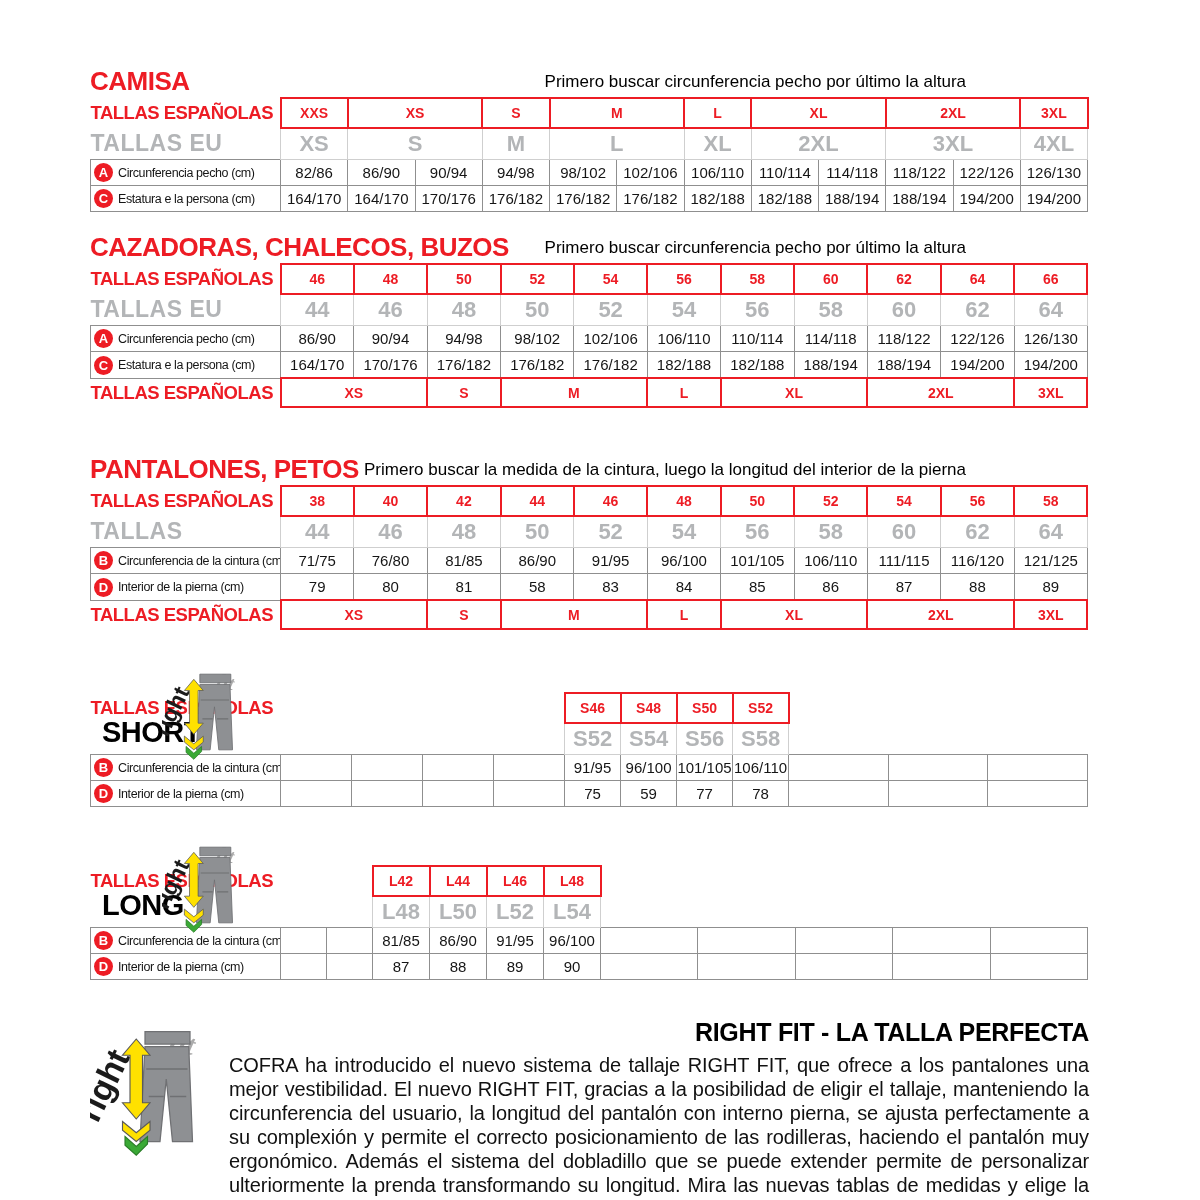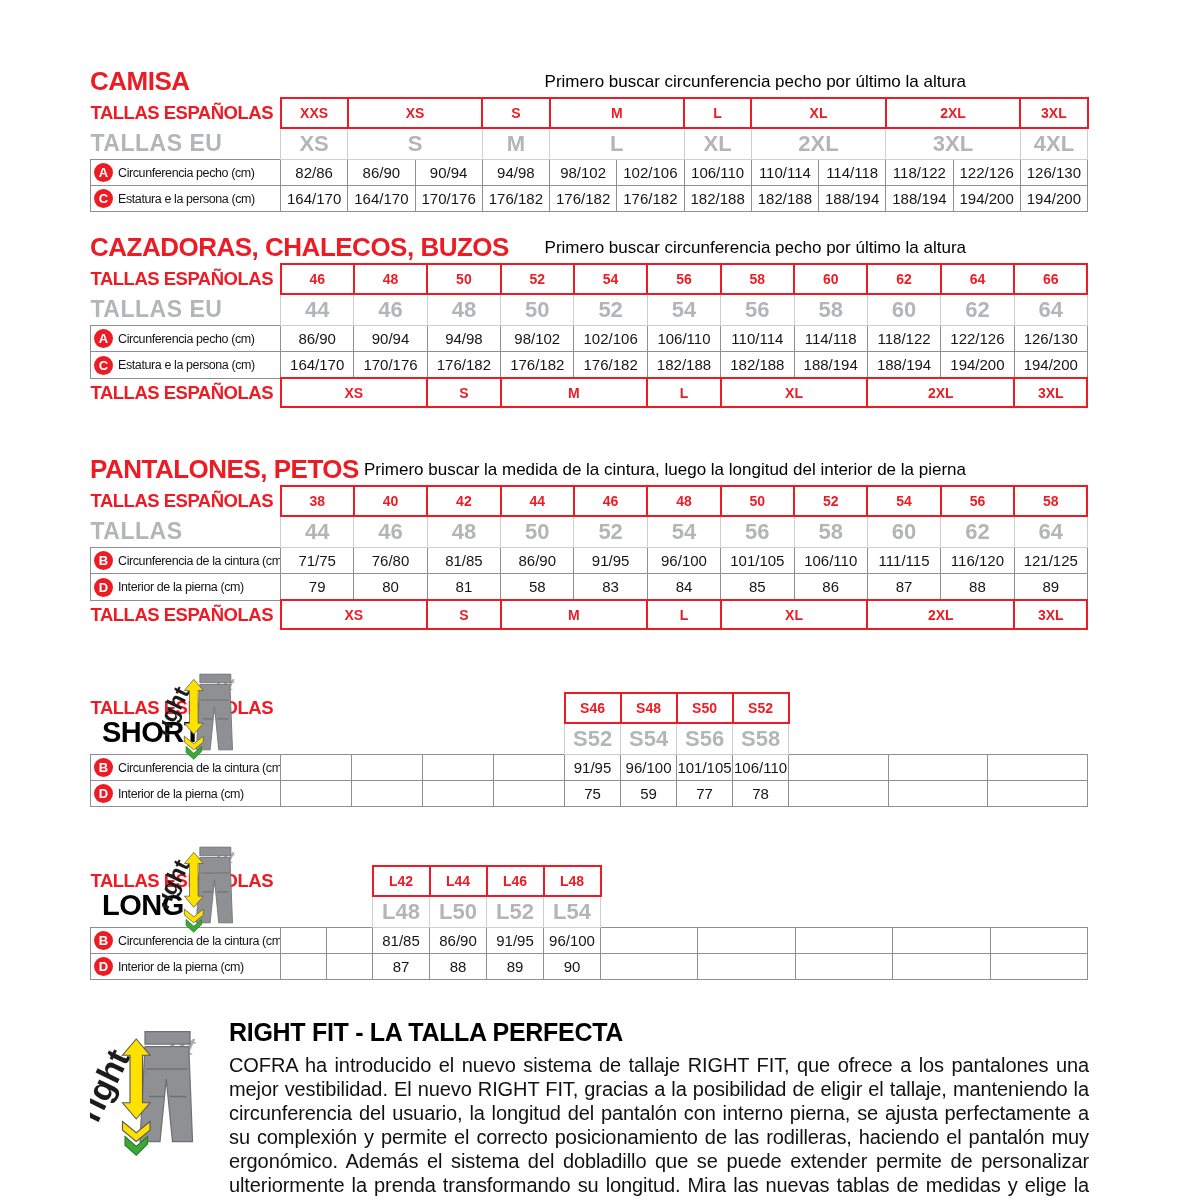--- a/index.html
+++ b/index.html
@@ -38,21 +38,21 @@
   #sec-short{margin-top:62px;position:relative;}
   #sec-long{margin-top:58px;position:relative;}
   #sec-rightfit{margin-top:34px;display:flex;gap:14px;}
 
   .fit-title{position:absolute;left:12px;top:24px;font-size:29px;font-weight:800;color:#000;letter-spacing:-0.5px;}
   .fit-logo{position:absolute;left:72px;top:-28px;}
 
   .rf-right{font-family:"Liberation Sans",sans-serif;font-size:27px;font-weight:800;fill:#1b1b1b;}
   .rf-fit{font-family:"Liberation Serif",serif;font-style:italic;font-size:23px;font-weight:700;fill:#ababab;}
 
-  #sec-rightfit .rf-head{font-size:25px;font-weight:800;color:#000;margin:4px 0 6px 0;letter-spacing:-0.3px;}
+  #sec-rightfit .rf-head{font-size:25px;font-weight:800;color:#000;margin:4px 0 6px 0;letter-spacing:-0.3px;text-align:right;}
   #sec-rightfit .rf-par{font-size:20px;line-height:1.2;text-align:justify;width:860px;letter-spacing:-0.1px;}
   .big-logo-wrap{width:125px;flex:0 0 125px;}
 </style>
 </head>
 <body>
 
 <div class="page">
 
   <section id="sec-camisa">
     <div class="sec-head">

